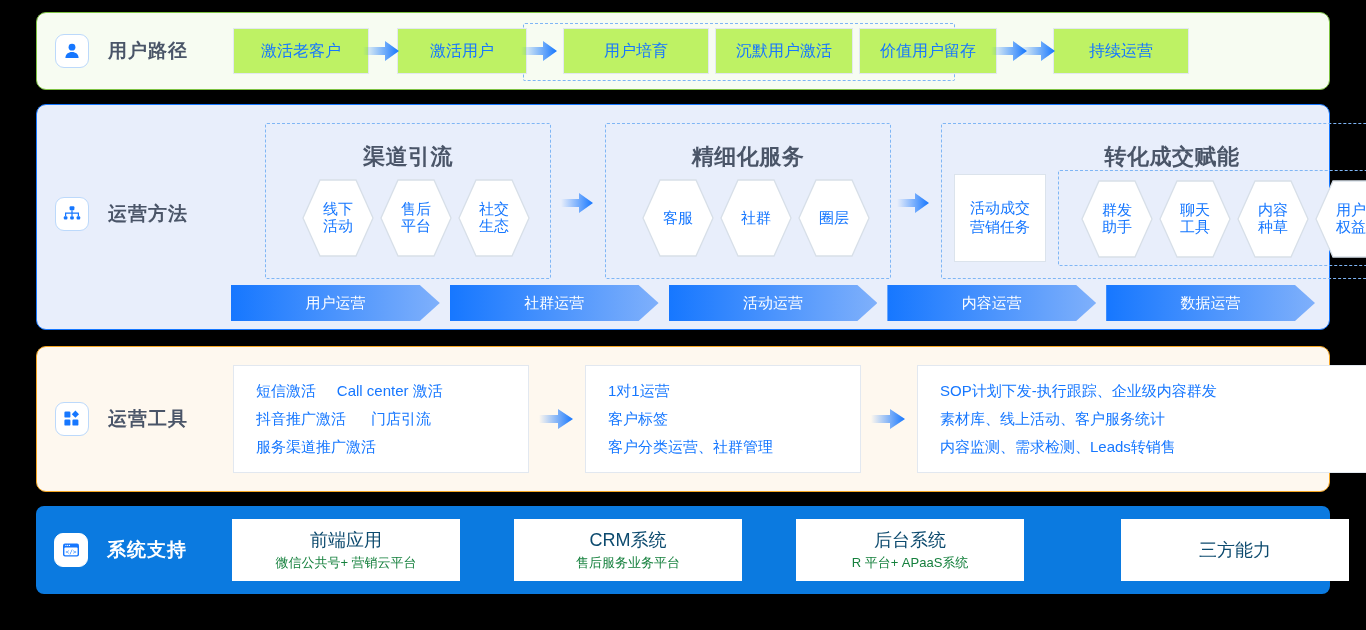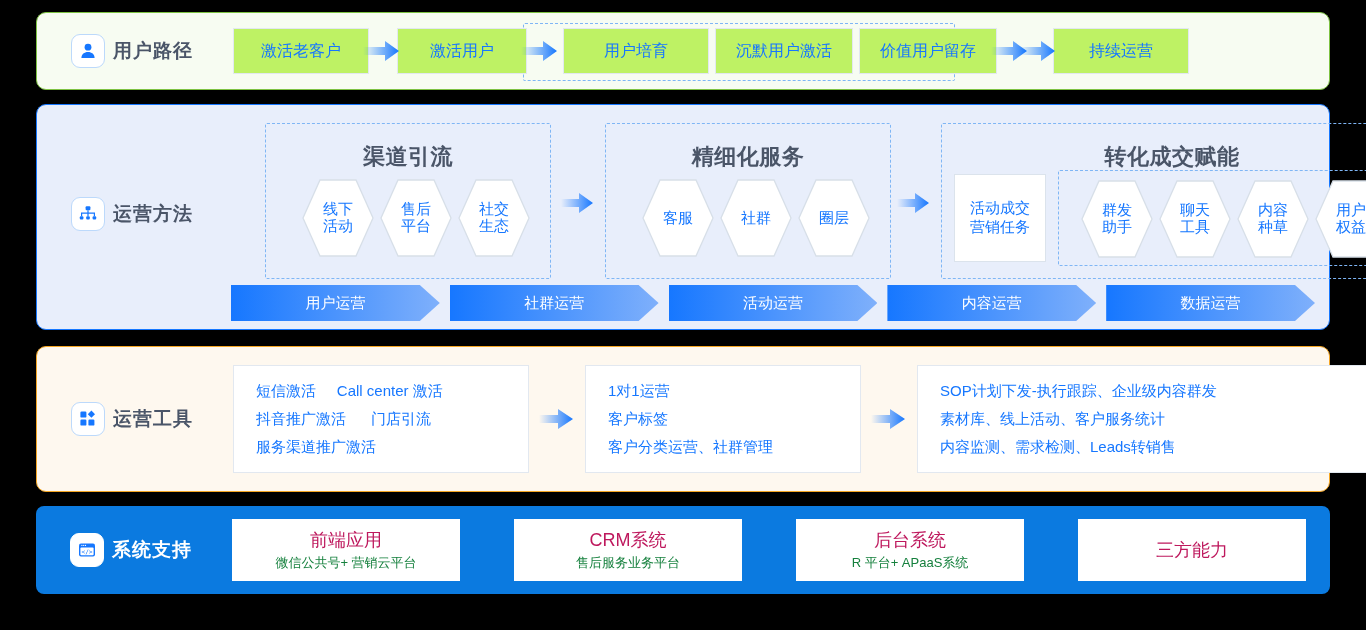--- a/index.html
+++ b/index.html
@@ -12,23 +12,23 @@
   .page { position: relative; width: 1366px; height: 630px; }
 
   
   .row {
     position: absolute;
     border-radius: 10px;
     display: flex;
     align-items: center;
   }
   .row-label {
-    display: flex; align-items: center; gap: 8px;
+    display: flex; align-items: center; gap: 19px;
     flex: 0 0 auto;
-    padding-left: 34px;
+    padding-left: 18px;
     width: 196px;
   }
   .row-label .badge {
     width: 34px; height: 34px; border-radius: 9px;
     background: #ffffff; border: 1.5px solid #bcd9fb;
     display: flex; align-items: center; justify-content: center;
     flex: 0 0 auto;
   }
   .row-label .badge svg { display: block; }
   .row-label .txt {
@@ -142,21 +142,21 @@
   #row-sys .row-label .txt { color: #ffffff; }
   .sys-area {
     position: relative; flex: 1 1 auto; height: 100%;
     display: flex; align-items: center; gap: 54px; padding-right: 16px;
   }
   .sys-box {
     background: #ffffff; height: 62px; flex: 0 0 auto;
     display: flex; flex-direction: column; align-items: center; justify-content: center;
     gap: 2px;
   }
-  .sys-title { font-size: 18px; color: #be185d; white-space: nowrap; }
+  .sys-title { font-size: 18px; color: #0c4a6e; white-space: nowrap; }
   .sys-sub { font-size: 13px; color: #15803d; white-space: nowrap; }
   .sys-box.single { justify-content: center; }
   .sys-box.single .sys-title { font-size: 18px; }
 </style>
 </head>
 <body>
 
 <div class="page">
 
   <div class="row" id="row-user-path">
@@ -443,19 +443,19 @@
         <span class="sys-sub">微信公共号+ 营销云平台</span>
       </div>
       <div class="sys-box" style="width:228px;">
         <span class="sys-title">CRM系统</span>
         <span class="sys-sub">售后服务业务平台</span>
       </div>
       <div class="sys-box" style="width:228px;">
         <span class="sys-title">后台系统</span>
         <span class="sys-sub">R 平台+ APaaS系统</span>
       </div>
-      <div class="sys-box single" style="width:228px;">
+      <div class="sys-box single" style="width:228px;margin-left:43px;">
         <span class="sys-title">三方能力</span>
       </div>
     </div>
   </div>
 
 </div>
 
 </body></html>

